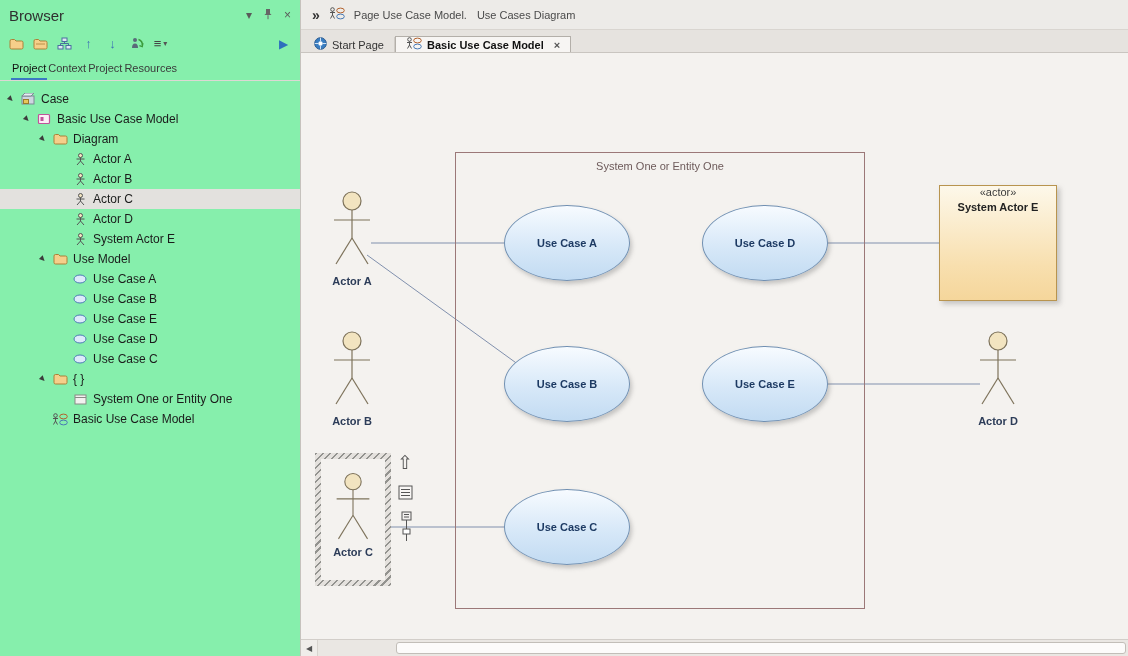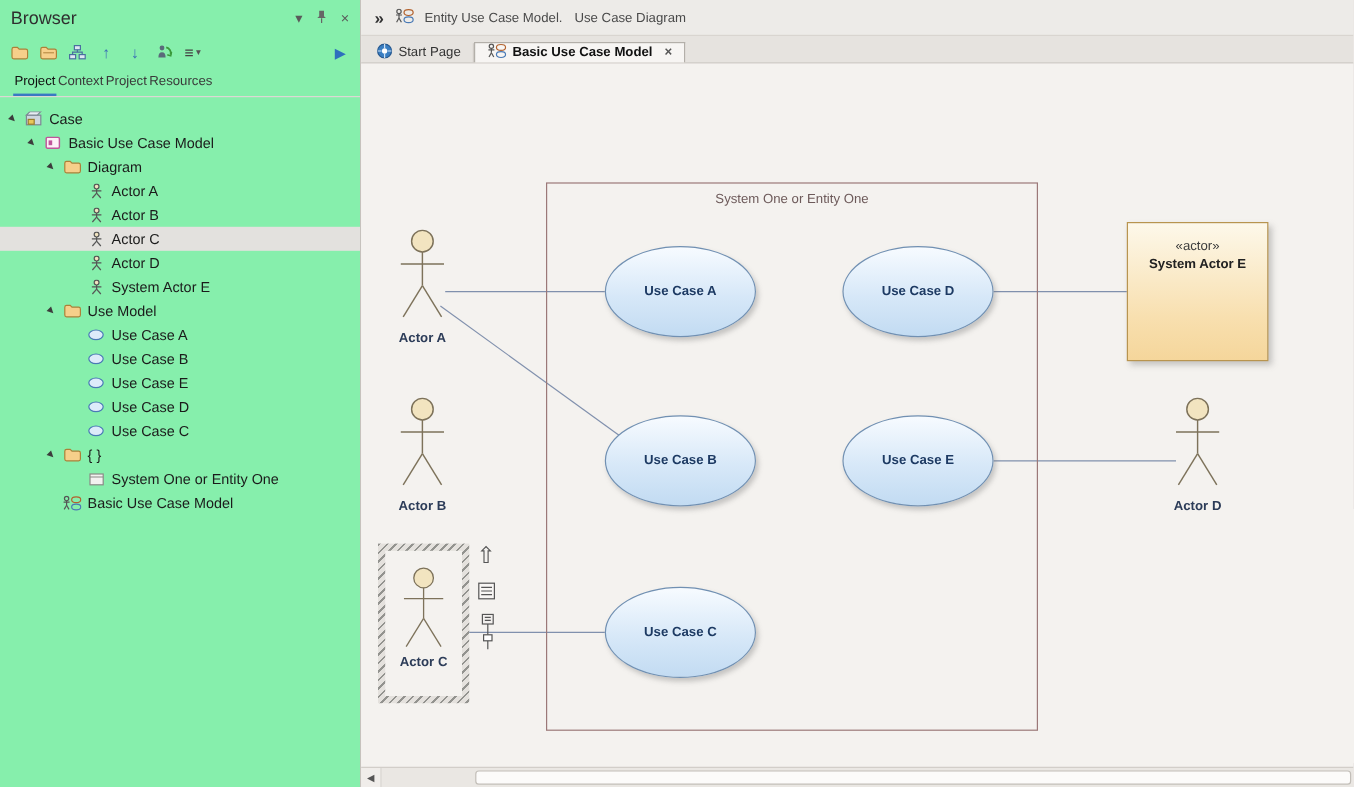--- a/index.html
+++ b/index.html
@@ -44,21 +44,21 @@
   .boundary{position:absolute;left:154px;top:99px;width:410px;height:457px;border:1px solid #9b7878}
   .boundary-label{margin-top:7px;text-align:center;font-size:11px;color:#6d5a5a}
   .usecase{position:absolute;width:126px;height:76px;border-radius:50%;border:1px solid #7190b2;
     background:linear-gradient(180deg,#f7fbff 0%,#d7e8f8 55%,#c2dbf2 100%);
     box-shadow:2px 3px 4px rgba(110,110,110,.35);
     display:flex;align-items:center;justify-content:center;font-size:11px;font-weight:bold;color:#1d3a63}
   .actor{position:absolute;width:44px;text-align:center}
   .actor-label{font-size:11px;font-weight:bold;color:#2c3c58;margin-top:1px;white-space:nowrap}
   .sysactor{position:absolute;left:638px;top:132px;width:118px;height:116px;border:1px solid #b8944f;
     background:linear-gradient(180deg,#fdf8ea 0%,#f8dfae 70%,#f5d69b 100%);
-    box-shadow:3px 3px 5px rgba(110,110,110,.35);text-align:center;padding-top:13px}
+    box-shadow:3px 3px 5px rgba(110,110,110,.35);text-align:center;}
   .sysactor .stereo{font-size:11px;color:#3c3c3c}
   .sysactor .name{font-size:11px;font-weight:bold;color:#222;margin-top:3px}
   .hatch{position:absolute;left:14px;top:400px;width:76px;height:133px;
     background:repeating-linear-gradient(135deg,#93938f 0 1.5px,#e4e1dd 1.5px 5px)}
   .hatch-inner{position:absolute;inset:6px;background:#f4f2ef;display:flex;flex-direction:column;align-items:center;padding-top:12px}
   .quick{position:absolute;display:flex;align-items:center;justify-content:center;color:#4a4a4a}
   .q-up{left:96px;top:398px;font-size:19px;color:#555}
   .q-list{left:97px;top:432px}
   .q-conn{left:97px;top:458px}
 
@@ -342,22 +342,22 @@
             <circle cx="3.5" cy="2.5" r="1.8" fill="none" stroke="#555"></circle>
             <line x1="3.5" y1="4.3" x2="3.5" y2="8" stroke="#555"></line>
             <line x1="1" y1="5.5" x2="6" y2="5.5" stroke="#555"></line>
             <line x1="3.5" y1="8" x2="1.5" y2="11.5" stroke="#555"></line>
             <line x1="3.5" y1="8" x2="5.5" y2="11.5" stroke="#555"></line>
             <ellipse cx="11.5" cy="3.5" rx="3.8" ry="2.4" fill="none" stroke="#b3622e"></ellipse>
             <ellipse cx="11.5" cy="9.5" rx="3.8" ry="2.4" fill="none" stroke="#4a7ab5"></ellipse>
           </svg>
       </span>
       <span class="crumb">
-        <span>Entity Use Case Model.</span>
-        <span>Use Case Diagram</span>
+        <span>Page Use Case Model.</span>
+        <span>Use Cases Diagram</span>
       </span>
     </div>
 
     <div class="doc-tabs">
       <span class="dtab">
         <span>
           <svg width="13" height="13" viewBox="0 0 13 13">
               <circle cx="6.5" cy="6.5" r="5.8" fill="#3a7ec2" stroke="#28598f"></circle>
               <circle cx="6.5" cy="6.5" r="2.2" fill="#fff"></circle>
               <path d="M6.5 0.7 V4 M6.5 9 V12.3 M0.7 6.5 H4 M9 6.5 H12.3" stroke="#cfe2f4"></path>

